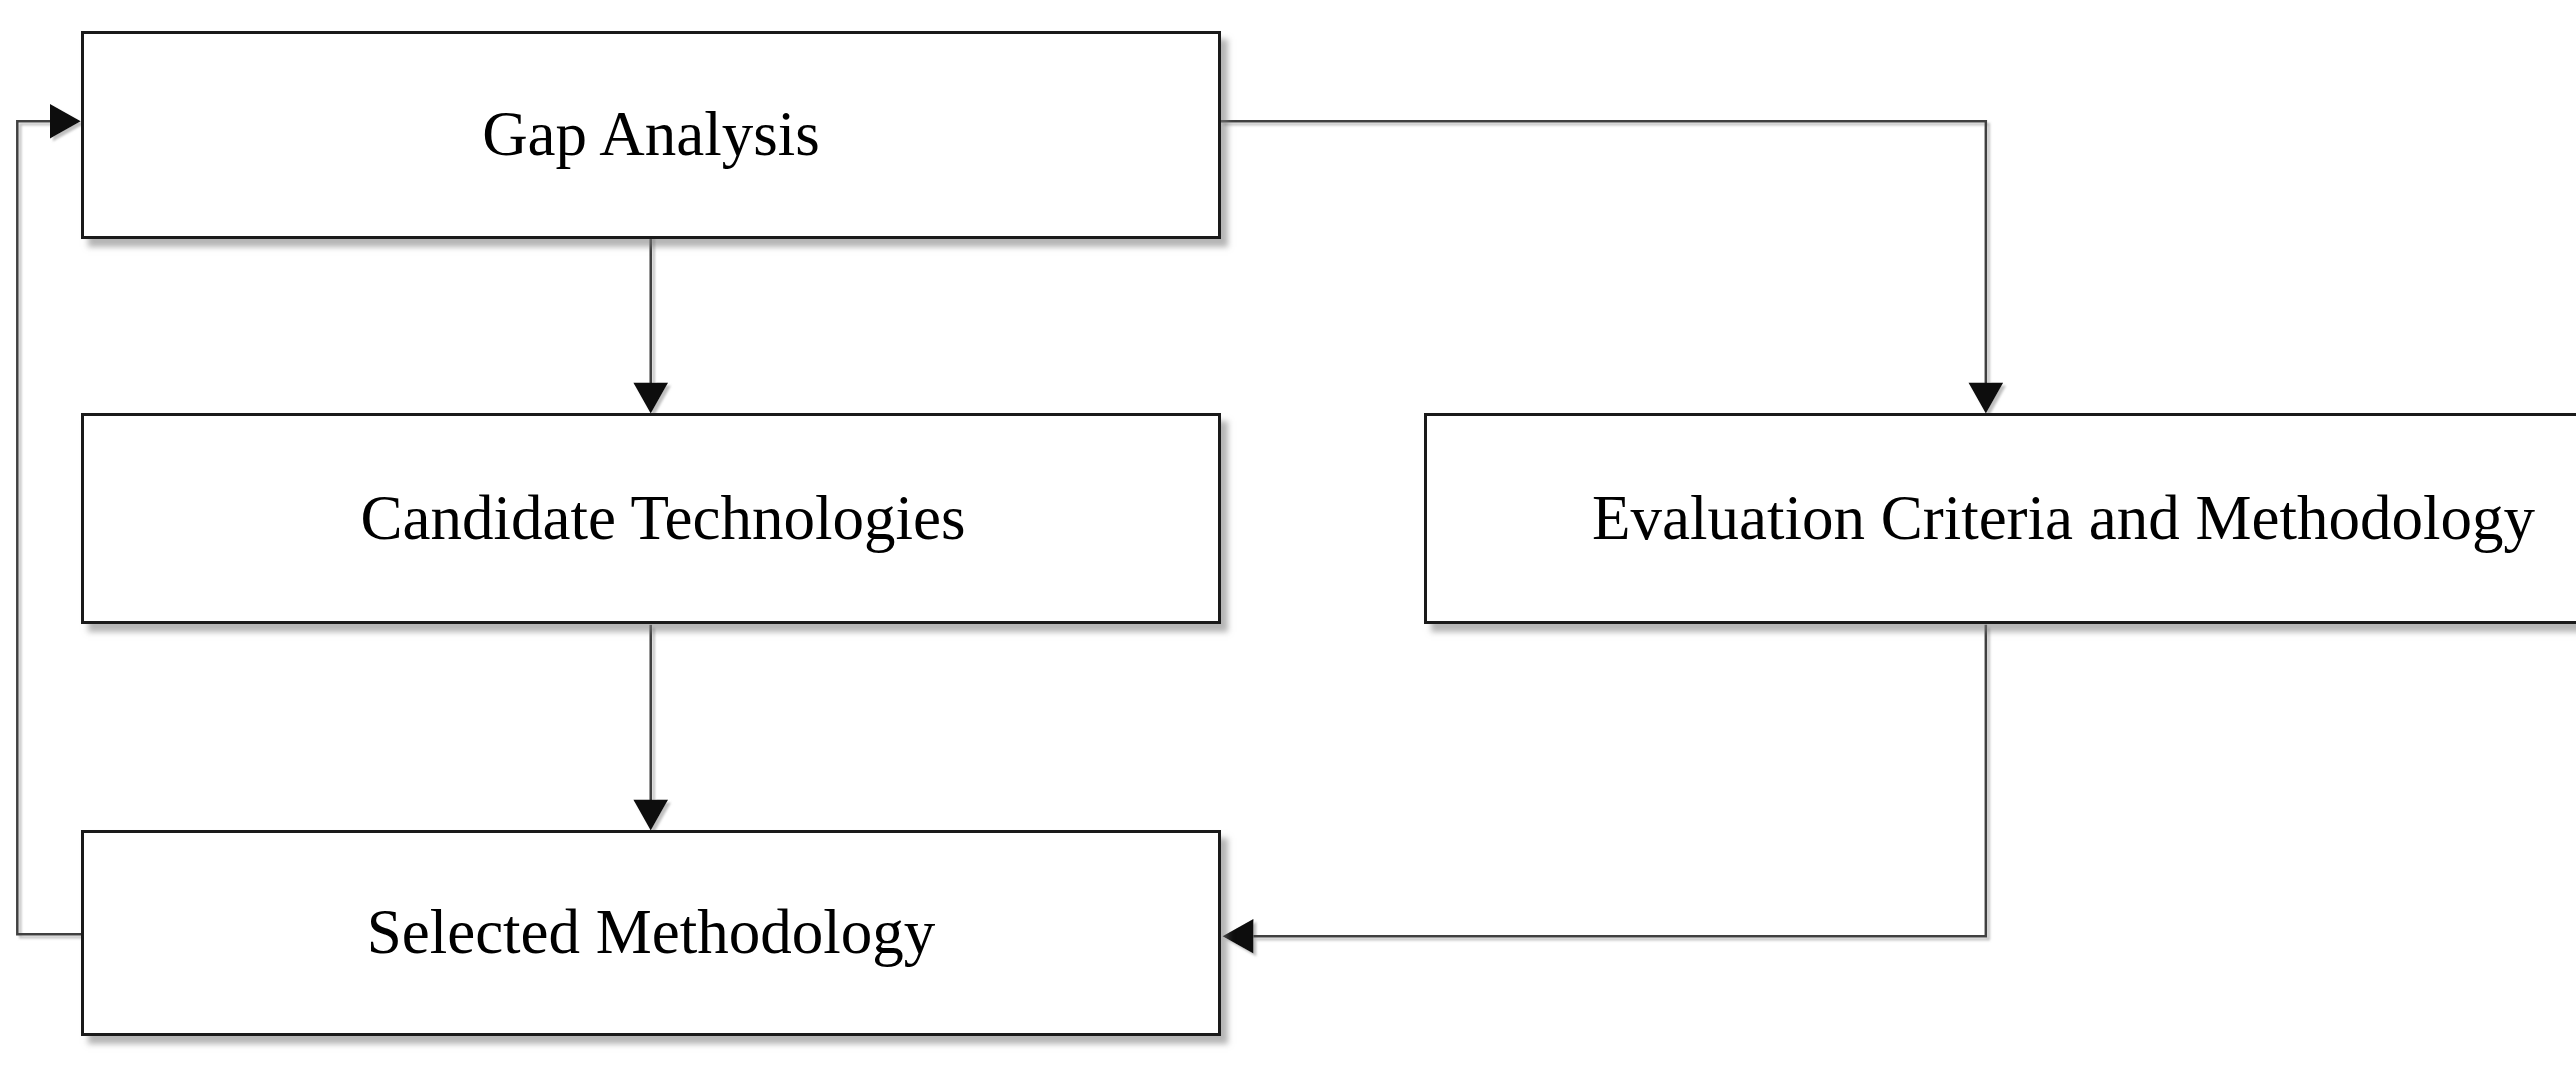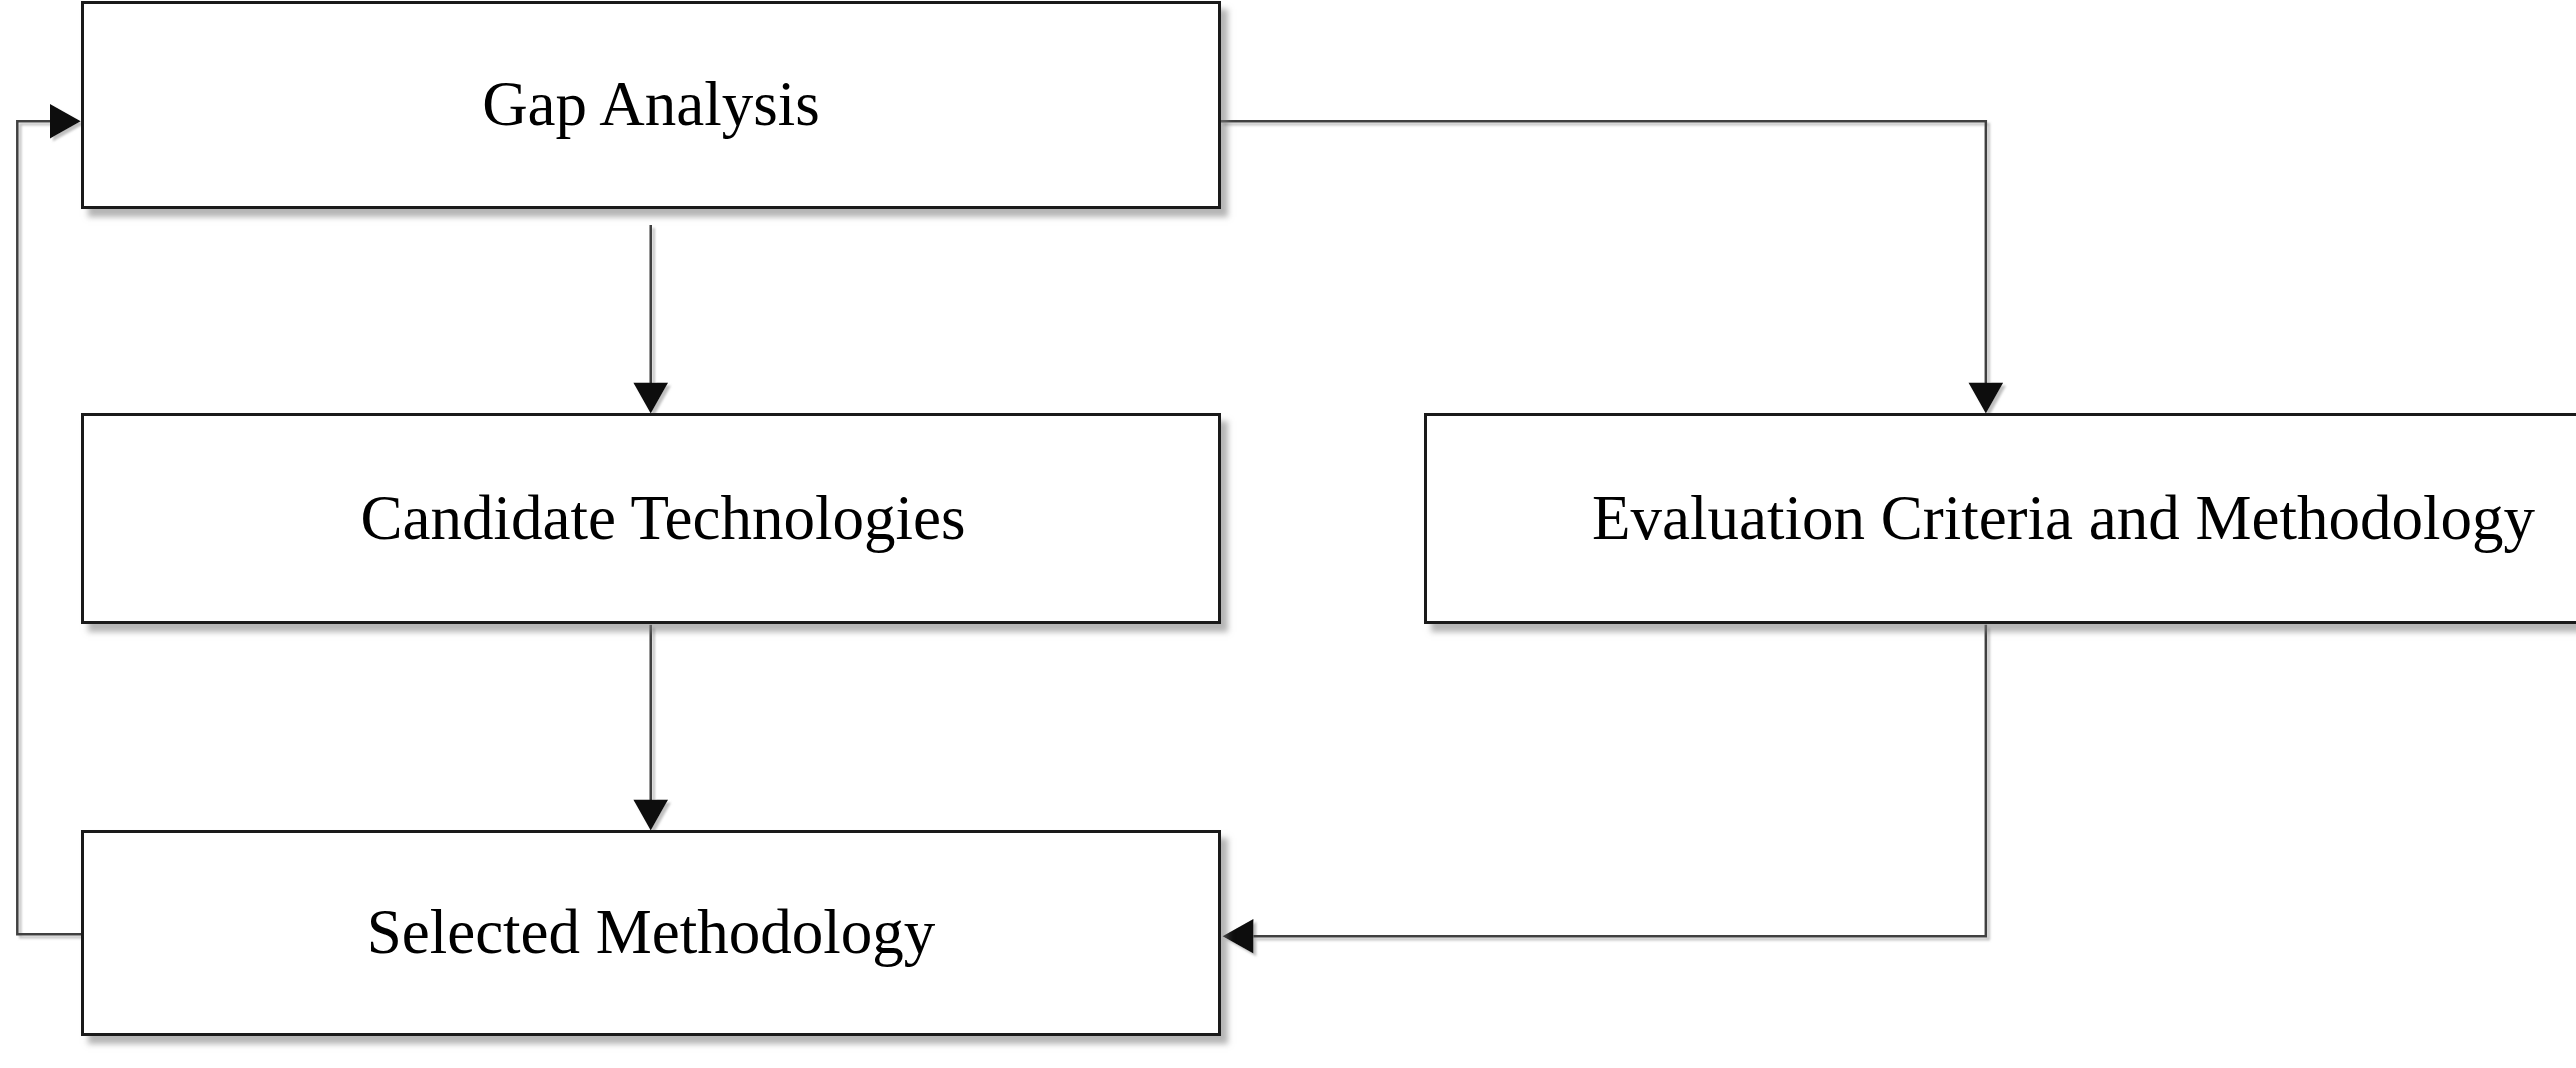--- a/index.html
+++ b/index.html
@@ -41,21 +41,21 @@
     justify-content: center;
     text-align: center;
   }
   .node-label {
     font-size: 63px;
     color: #000000;
     letter-spacing: 0;
     line-height: 1.1;
     white-space: nowrap;
   }
-  .node-gap       { left: 81px;   top: 1px;  width: 1140px; height: 208px; }
+  .node-gap       { left: 81px;   top: 31px;  width: 1140px; height: 208px; }
   .node-candidate { left: 81px;   top: 413px; width: 1140px; height: 211px; padding-left: 24px; }
   .node-eval      { left: 1424px; top: 413px; width: 1279px; height: 211px; }
   .node-selected  { left: 81px;   top: 830px; width: 1140px; height: 206px; }
 </style>
 </head>
 <body>
 
 <div class="canvas">
 
   <svg class="edges" viewBox="0 0 2680 1112" xmlns="http://www.w3.org/2000/svg">

